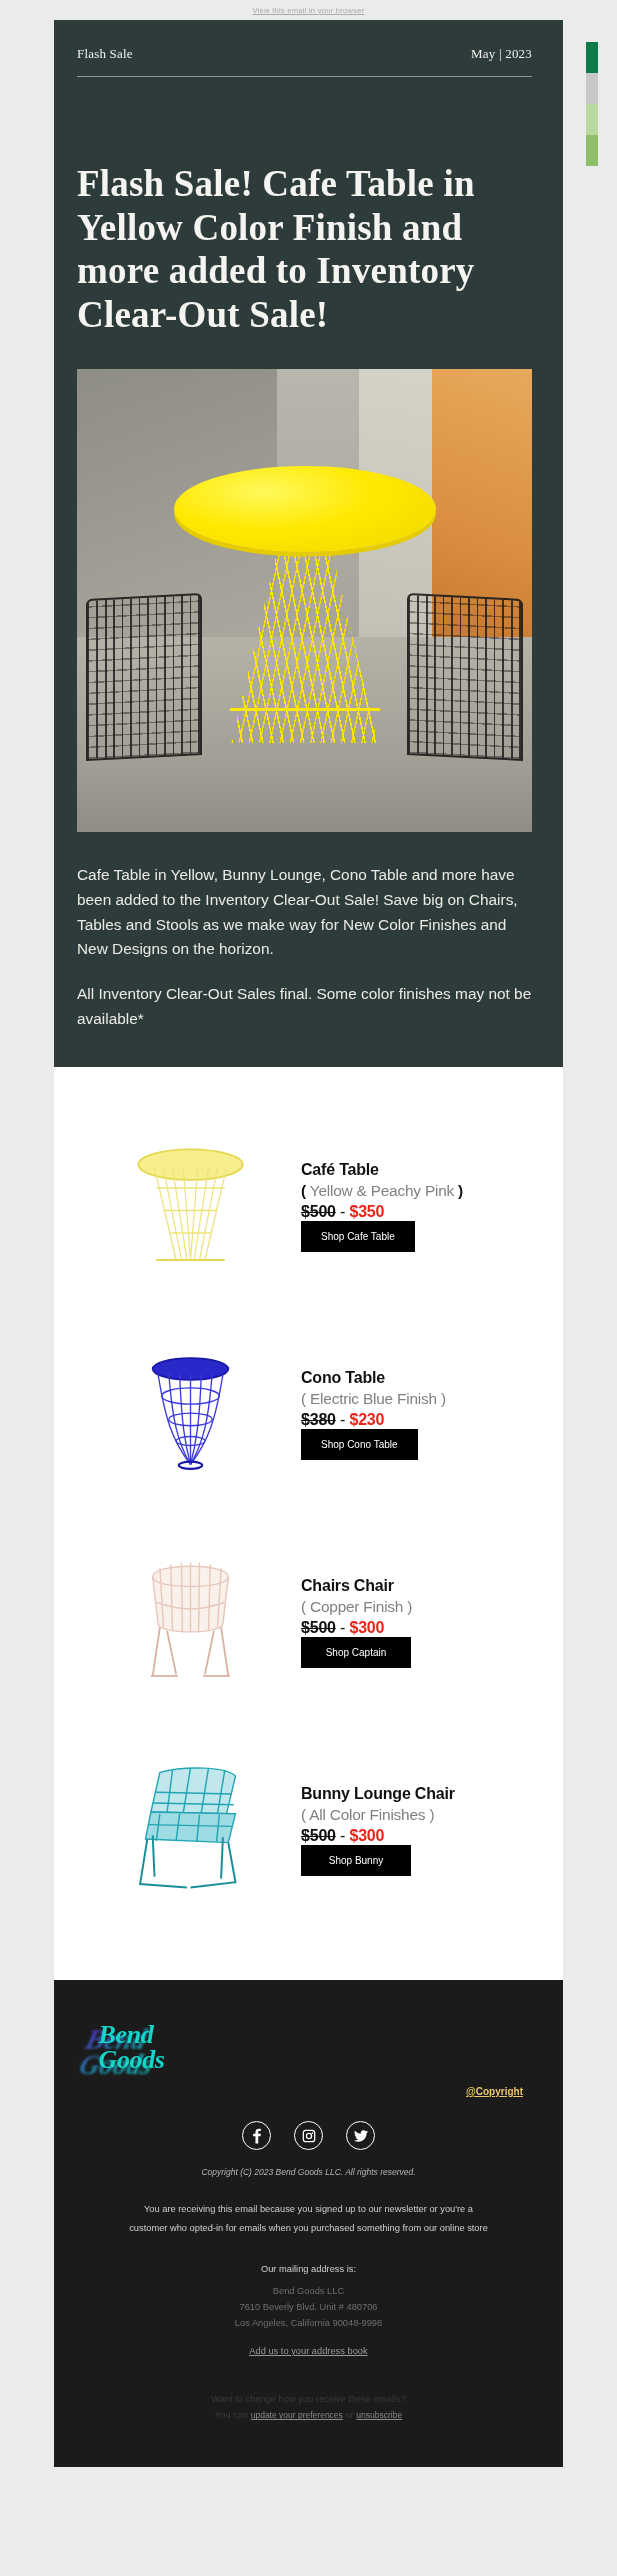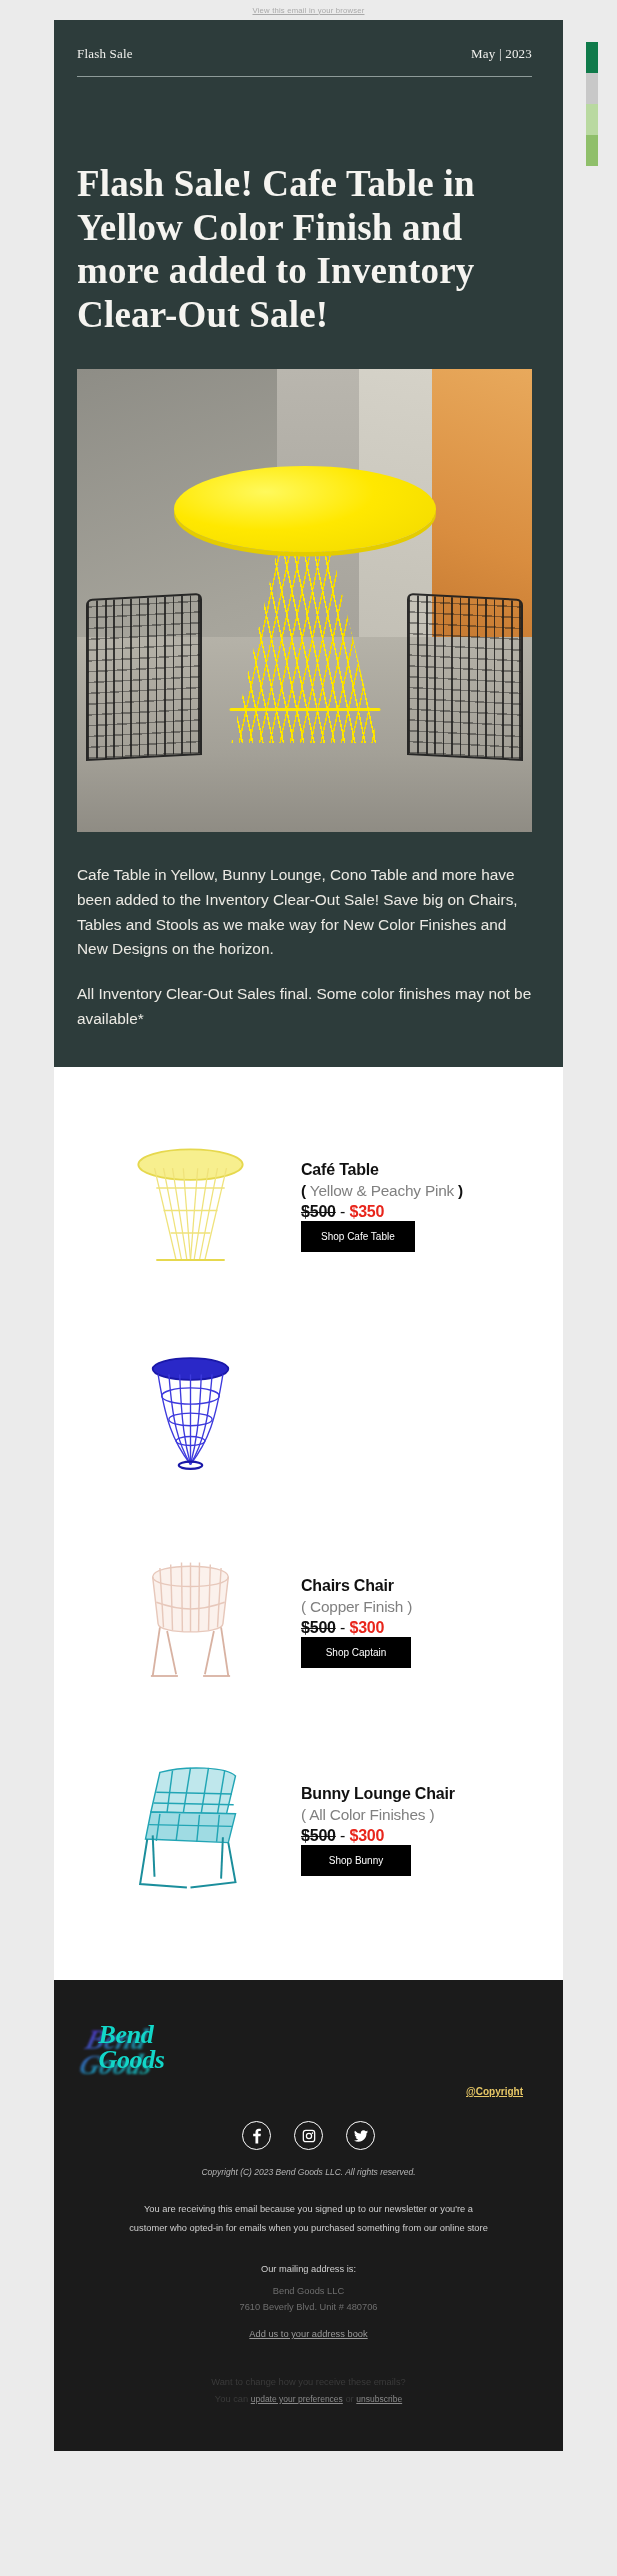--- a/index.html
+++ b/index.html
@@ -357,20 +357,32 @@
             <path d="M124 46 C120 98 114 122 100 146"></path>
             <path d="M88 46 C90 100 94 124 100 146"></path>
             <path d="M112 46 C110 100 106 124 100 146"></path>
             <path d="M100 46 L100 146"></path>
             <ellipse cx="100" cy="70" rx="32" ry="9"></ellipse>
             <ellipse cx="100" cy="96" rx="24" ry="7"></ellipse>
             <ellipse cx="100" cy="120" rx="16" ry="5"></ellipse>
           </g>
           <ellipse cx="100" cy="147" rx="13" ry="4" fill="none" stroke="#1a18a8" stroke-width="2.4"></ellipse>
         </svg>
+      </div>
+      <div class="product-info">
+        <div class="p-name">Cono Table</div>
+        <div class="p-finish">
+          <span>(</span><span> Electric Blue Finish </span><span>)</span>
+        </div>
+        <div class="p-price">
+          <span class="p-was">$380</span>
+          <span class="p-dash">-</span>
+          <span class="p-now">$230</span>
+        </div>
+        <button class="p-btn">Shop Cono Table</button>
       </div>
     </div>
 
     <div class="product">
       <div class="product-media">
         <svg class="art" viewBox="0 0 200 180">
           <g stroke="#e7c8bb" stroke-width="1.6" fill="none">
             <path d="M58 40 C58 24 142 24 142 40 L136 92 C136 104 64 104 64 92 Z" fill="#fbf1ec"></path>
             <path d="M58 40 C58 54 142 54 142 40"></path>
             <path d="M66 30 L70 96"></path>
@@ -486,20 +498,21 @@
 
     <div class="optin">
       <div>You are receiving this email because you signed up to our newsletter or you're a</div>
       <div>customer who opted-in for emails when you purchased something from our online store</div>
     </div>
 
     <div class="mailing-label">Our mailing address is:</div>
     <div class="address">
       <div>Bend Goods LLC</div>
       <div>7610 Beverly Blvd. Unit # 480706</div>
+      <div>Los Angeles, California 90048-9998</div>
     </div>
     <a href="#" class="addr-link">Add us to your address book</a>
 
     <div class="prefs">
       <div>Want to change how you receive these emails?</div>
       <div>
         <span>You can </span><a href="#">update your preferences</a><span> or </span><a href="#">unsubscribe</a>
       </div>
     </div>
 

